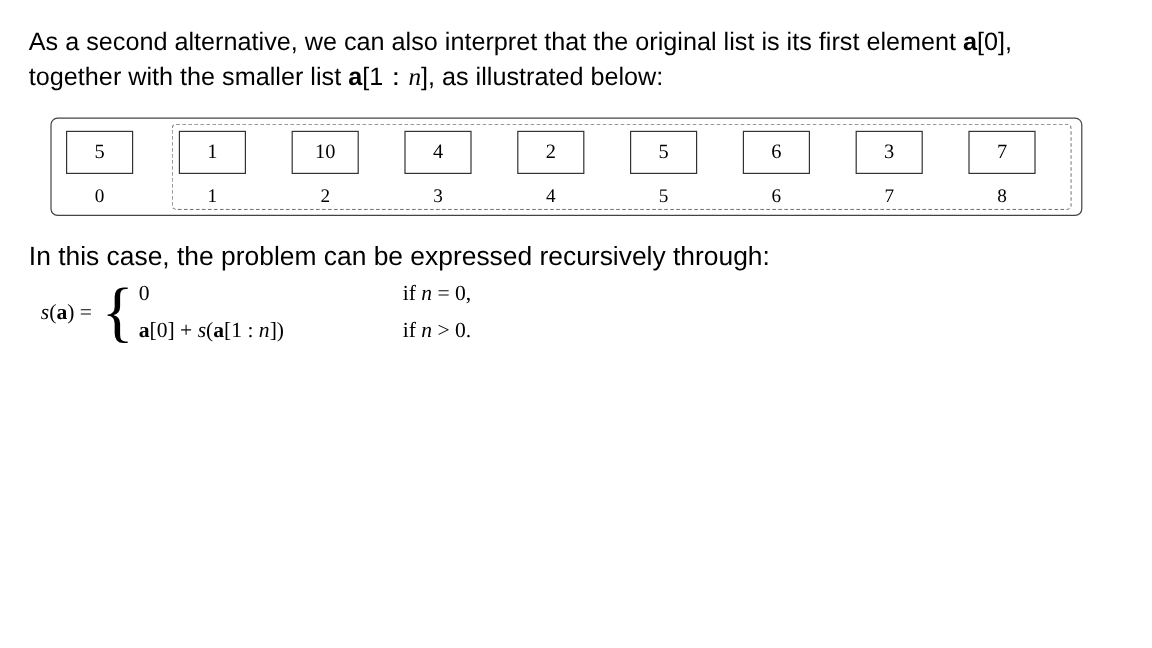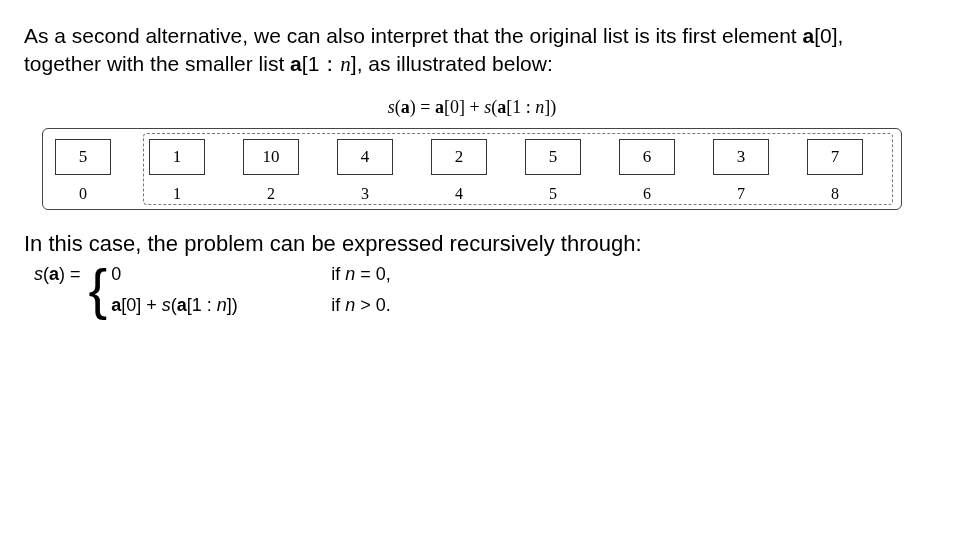--- a/index.html
+++ b/index.html
@@ -11,42 +11,39 @@
   .formula1 { text-align: center; font-family: 'Times New Roman', serif; font-size: 18px; margin-bottom: 10px; }
   .formula1 .it { font-style: italic; }
   .diagram { margin: 0 auto 20px auto; width: 860px; }
   .outer-box { border: 1px solid #444; border-radius: 6px; padding: 10px 12px 6px 12px; position: relative; }
   .cells { display: flex; gap: 38px; }
   .cell-wrap { width: 56px; display: flex; flex-direction: column; align-items: center; }
   .cell { width: 56px; height: 36px; border: 1px solid #333; display: flex; align-items: center; justify-content: center; font-family: 'Times New Roman', serif; font-size: 17px; background: #fff; position: relative; z-index: 2; }
   .idx { margin-top: 10px; font-family: 'Times New Roman', serif; font-size: 16px; }
   .dashed { position: absolute; border: 1.5px dashed #777; border-radius: 4px; top: 4px; left: 100px; right: 8px; bottom: 4px; z-index: 1; }
   .mid { font-size: 22px; line-height: 1.3; margin-bottom: 4px; margin-top: 13px; }
-  .formula2 { font-family: Liberation Sans, sans-serif; font-size: 18px; display: flex; margin: 6px 0 24px 10px; }
+  .formula2 { font-family: Liberation Serif, serif; font-size: 18px; display: flex; align-items: center; margin: 6px 0 24px 10px; }
   .formula2 .lhs { margin-right: 6px; }
   .formula2 .brace { font-size: 56px; line-height: 0.9; font-weight: 100; margin: 0 4px 0 2px; }
   .formula2 .cases { display: flex; flex-direction: column; gap: 10px; }
   .formula2 .case { display: flex; }
   .formula2 .expr { width: 220px; }
   .formula2 .cond { }
   .formula2 .it { font-style: italic; }
   .note { font-size: 15px; line-height: 1.35; }
 </style>
 </head>
 <body>
 
 <div class="page">
 
   <p class="intro">
     <span>As a second alternative, we can also interpret that the original list is its first element </span><b><span>a</span></b><span>[0]</span><span>, together with the smaller list </span><b><span>a</span></b><span>[1：</span><span class="ital">n</span><span>]</span><span>, as illustrated below:</span>
   </p>
 
-  <div class="formula1">
-    <span class="it">s</span><span>(</span><b><span>a</span></b><span>) = </span><b><span>a</span></b><span>[0] + </span><span class="it">s</span><span>(</span><b><span>a</span></b><span>[1 : </span><span class="it">n</span><span>])</span>
-  </div>
 
   <div class="diagram">
     <div class="outer-box">
       <div class="dashed"></div>
       <div class="cells">
         <div class="cell-wrap">
             <div class="cell">5</div>
             <div class="idx">0</div>
           </div>
         <div class="cell-wrap">

